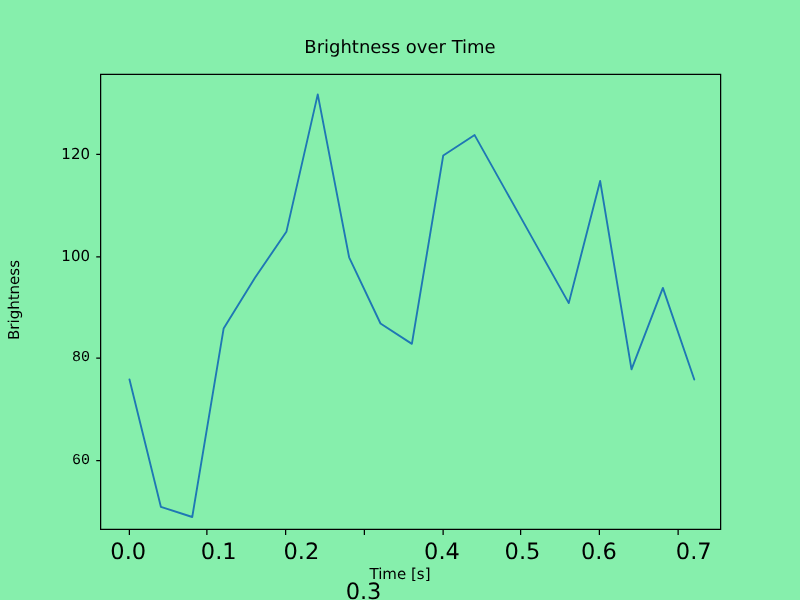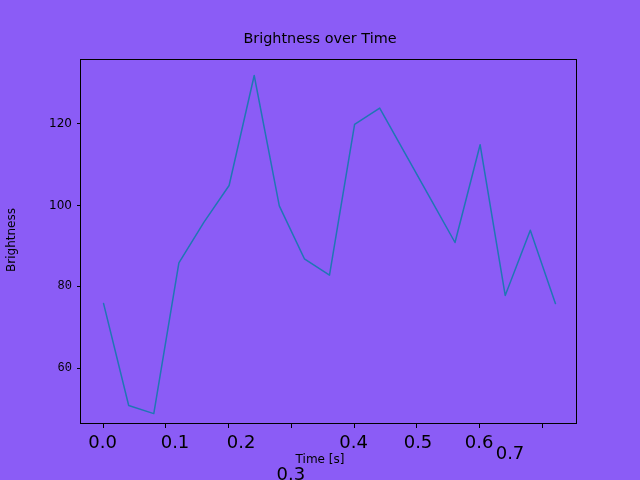--- a/index.html
+++ b/index.html
@@ -10,21 +10,21 @@
   body {
     width: 640px;
     height: 480px;
     font-family: "DejaVu Sans", sans-serif;
     overflow: hidden;
   }
   #figure {
     position: relative;
     width: 640px;
     height: 480px;
-    background: #8b5cf6;
+    background: #86efac;
   }
   #chart-title {
     position: absolute;
     left: 0;
     top: 30px;
     width: 640px;
     text-align: center;
     font-size: 14.4px;
     color: #000000;
     line-height: 1.2;
@@ -138,21 +138,21 @@
       <div class="ytick-label" style="top: 123.364px;">120</div>
     </div>
   <div id="xtick-labels">
       <div class="xtick-label" style="left: 102.591px;">0.0</div>
       <div class="xtick-label" style="left: 175px;">0.1</div>
       <div class="xtick-label" style="left: 228.096px; margin-left: 13px;">0.2</div>
       <div class="xtick-label" style="left: 290.848px; margin-top: 32px;">0.3</div>
       <div class="xtick-label" style="left: 353.601px;">0.4</div>
       <div class="xtick-label" style="left: 418px;">0.5</div>
       <div class="xtick-label" style="left: 479.106px;">0.6</div>
-      <div class="xtick-label" style="left: 510px; margin-top: 11px;">0.7</div>
+      <div class="xtick-label" style="left: 555px;">0.7</div>
     </div>
 
   <div id="xlabel">Time [s]</div>
 
   <div id="plot-area">
     <svg id="plot-svg" viewBox="0 0 497 365" preserveAspectRatio="none">
       <polyline id="data-line" fill="none" stroke="#1f77b4" stroke-width="1.5" stroke-linejoin="round" stroke-linecap="round" points="22.59,243.60 47.69,345.45 72.79,353.59 97.89,202.87 122.99,162.13 148.10,125.47 173.20,15.48 198.30,145.84 223.40,198.79 248.50,215.09 273.60,64.36 298.70,48.07 323.80,92.88 348.90,137.69 374.01,182.50 399.11,84.73 424.21,235.46 449.31,170.28 474.41,243.60"></polyline>
     </svg>
   </div>
 

